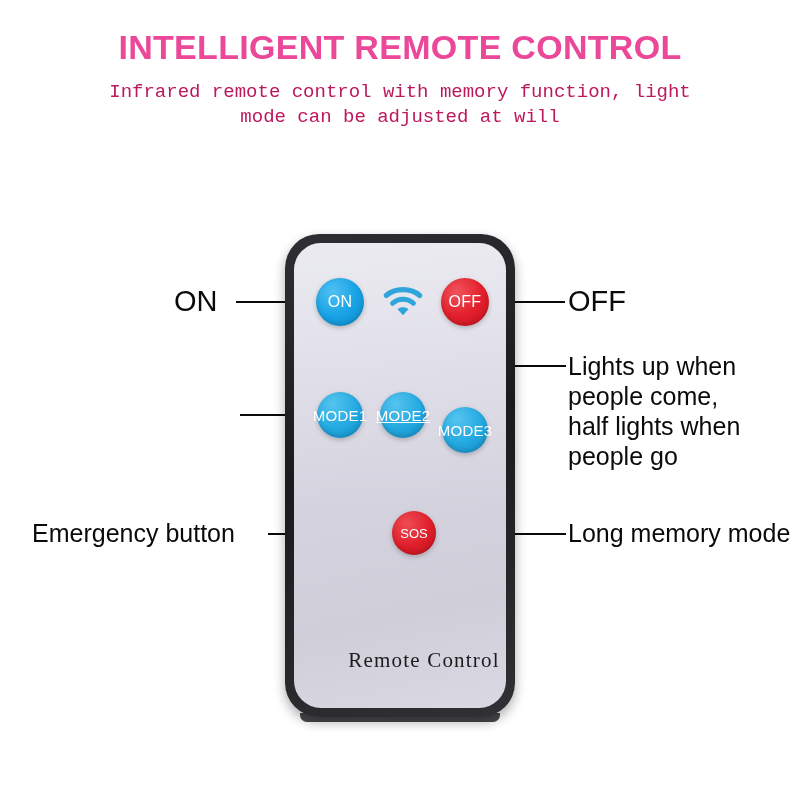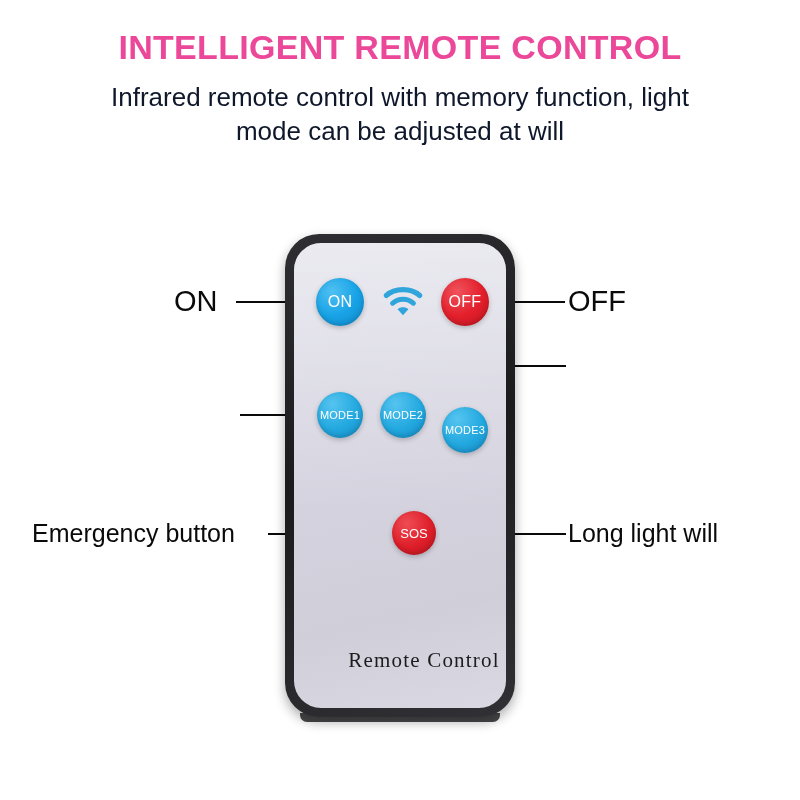--- a/index.html
+++ b/index.html
@@ -32,24 +32,24 @@
     color: #ec4899;
     font-family: "Liberation Sans", sans-serif;
   }
 
   .subtitle {
     position: absolute;
     top: 80px;
     left: 100px;
     width: 600px;
     text-align: center;
-    font-size: 26px;
+    font-size: 19px;
     line-height: 1.32;
-    color: #0f172a;
-    font-family: Liberation Sans, sans-serif;
+    color: #be185d;
+    font-family: Liberation Mono, monospace;
   }
 
   
   .remote-shadow-base {
     position: absolute;
     left: 300px;
     top: 713px;
     width: 200px;
     height: 9px;
     background: #2b2b2f;
@@ -125,21 +125,21 @@
     box-shadow: 0 2px 5px rgba(0,0,0,.22), inset 0 -2px 5px rgba(0,0,0,.14);
   }
   .btn-off {
     background: radial-gradient(circle at 34% 28%, #f0525c 0%, #e3202c 52%, #bf141f 100%);
     box-shadow: 0 2px 5px rgba(0,0,0,.22), inset 0 -2px 5px rgba(0,0,0,.14);
   }
 
   .btn-mode {
     width: 46px;
     height: 46px;
-    font-size: 11px;
+    font-size: 15px;
     letter-spacing: .2px;
     background: radial-gradient(circle at 34% 26%, #55c4ef 0%, #23a9e0 54%, #1589c2 100%);
     box-shadow: 0 2px 5px rgba(0,0,0,.22), inset 0 -2px 5px rgba(0,0,0,.14);
   }
 
   .btn-sos {
     width: 44px;
     height: 44px;
     font-size: 13px;
     background: radial-gradient(circle at 34% 28%, #ef4b55 0%, #de1f2a 54%, #b9121d 100%);
@@ -220,34 +220,38 @@
           <path d="M3.4 9.4 C11.5 1.6 28.5 1.6 36.6 9.4" stroke="#30A5DC" stroke-width="5.2" fill="none" stroke-linecap="round"></path>
           <path d="M9.6 17.2 C15.2 11.8 24.8 11.8 30.4 17.2" stroke="#30A5DC" stroke-width="5.0" fill="none" stroke-linecap="round"></path>
           <path d="M20 29.2 L14.6 23.2 C17.6 20.6 22.4 20.6 25.4 23.2 Z" fill="#30A5DC"></path>
         </svg>
       </span>
 
       <div class="btn btn-onoff btn-off" style="left:147px; top:35px;">OFF</div>
 
       <div class="btn btn-mode" style="left:23px; top:149px;">MODE1</div>
 
-      <div class="btn btn-mode" style="left:86px; top:149px;">MODE2</div>
+      <div class="btn btn-mode" style="left:86px; top:149px;text-decoration:underline;">MODE2</div>
 
       <div class="btn btn-mode" style="left:148px; top:164px;">MODE3</div>
 
       <div class="btn btn-sos" style="left:98px; top:268px;">SOS</div>
 
       <div class="brand-text" style="top:405px; left:-9px;">Remote Control</div>
 
     </div>
   </div>
 
   <div class="label label-lg label-left" style="left:174px; top:284px;">ON</div>
 
   <div class="label label-lg label-right" style="left:568px; top:284px;">OFF</div>
 
 
+  <div class="label label-right" style="left:568px; top:351px; width:226px;">Lights up when
+people come,
+half lights when
+people go</div>
 
   <div class="label label-left" style="left:32px; top:518px;text-align:right;">Emergency button</div>
 
-  <div class="label label-right" style="left:568px; top:518px;">Long light will</div>
+  <div class="label label-right" style="left:568px; top:518px;">Long memory mode</div>
 
 </div>
 
 </body></html>

